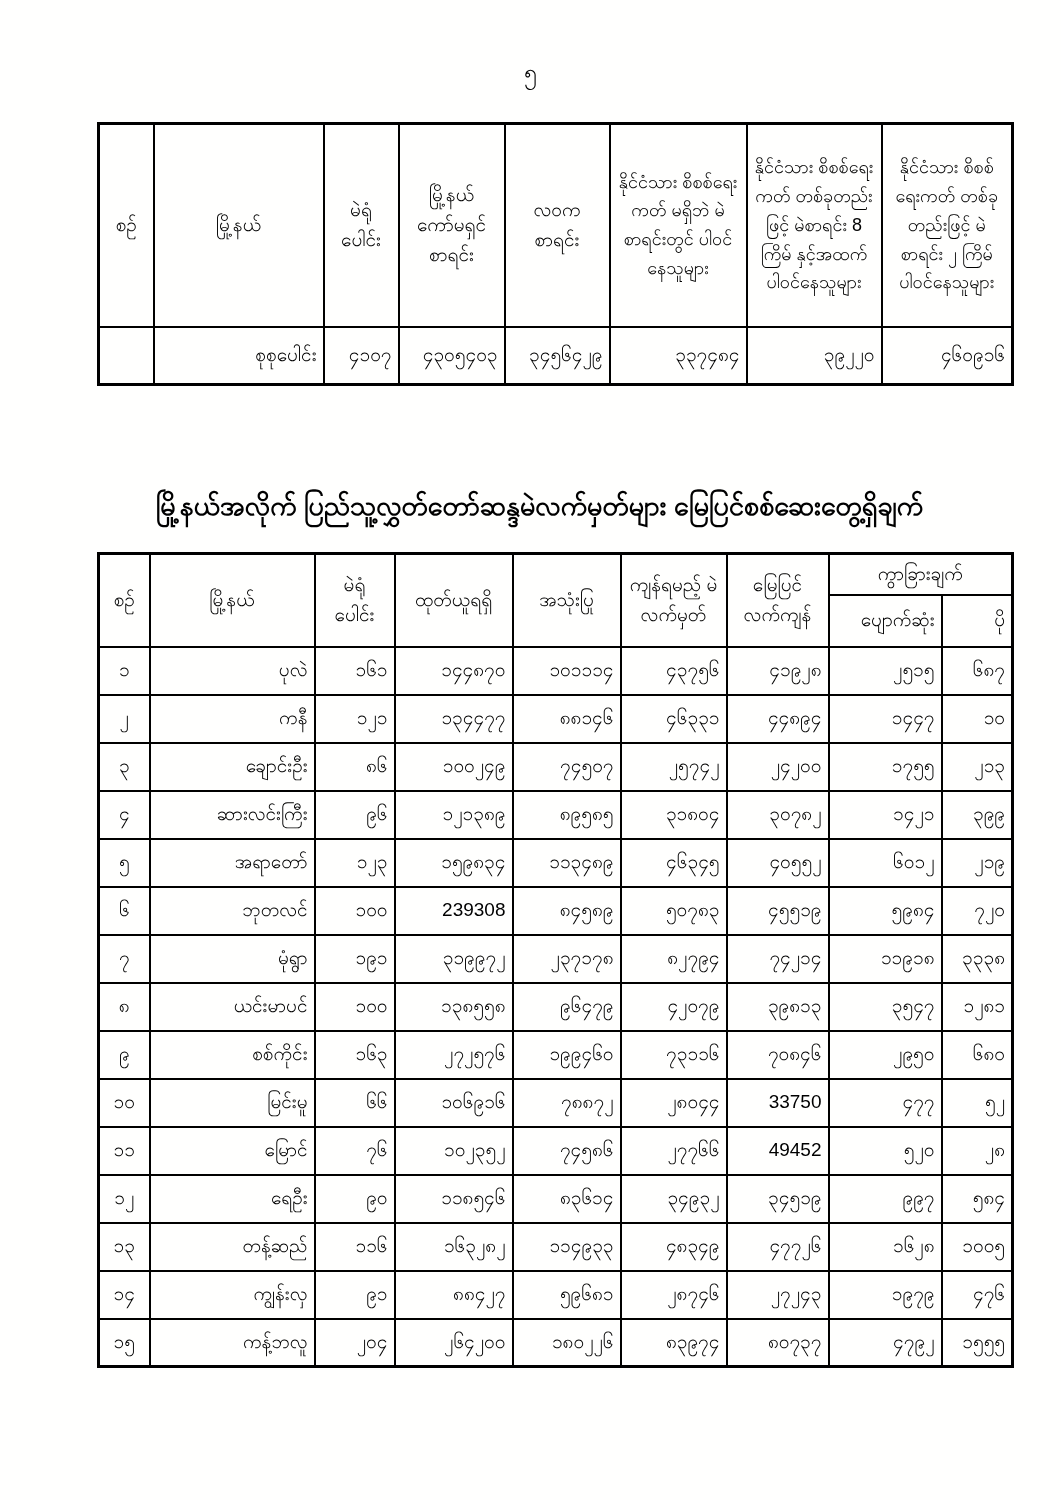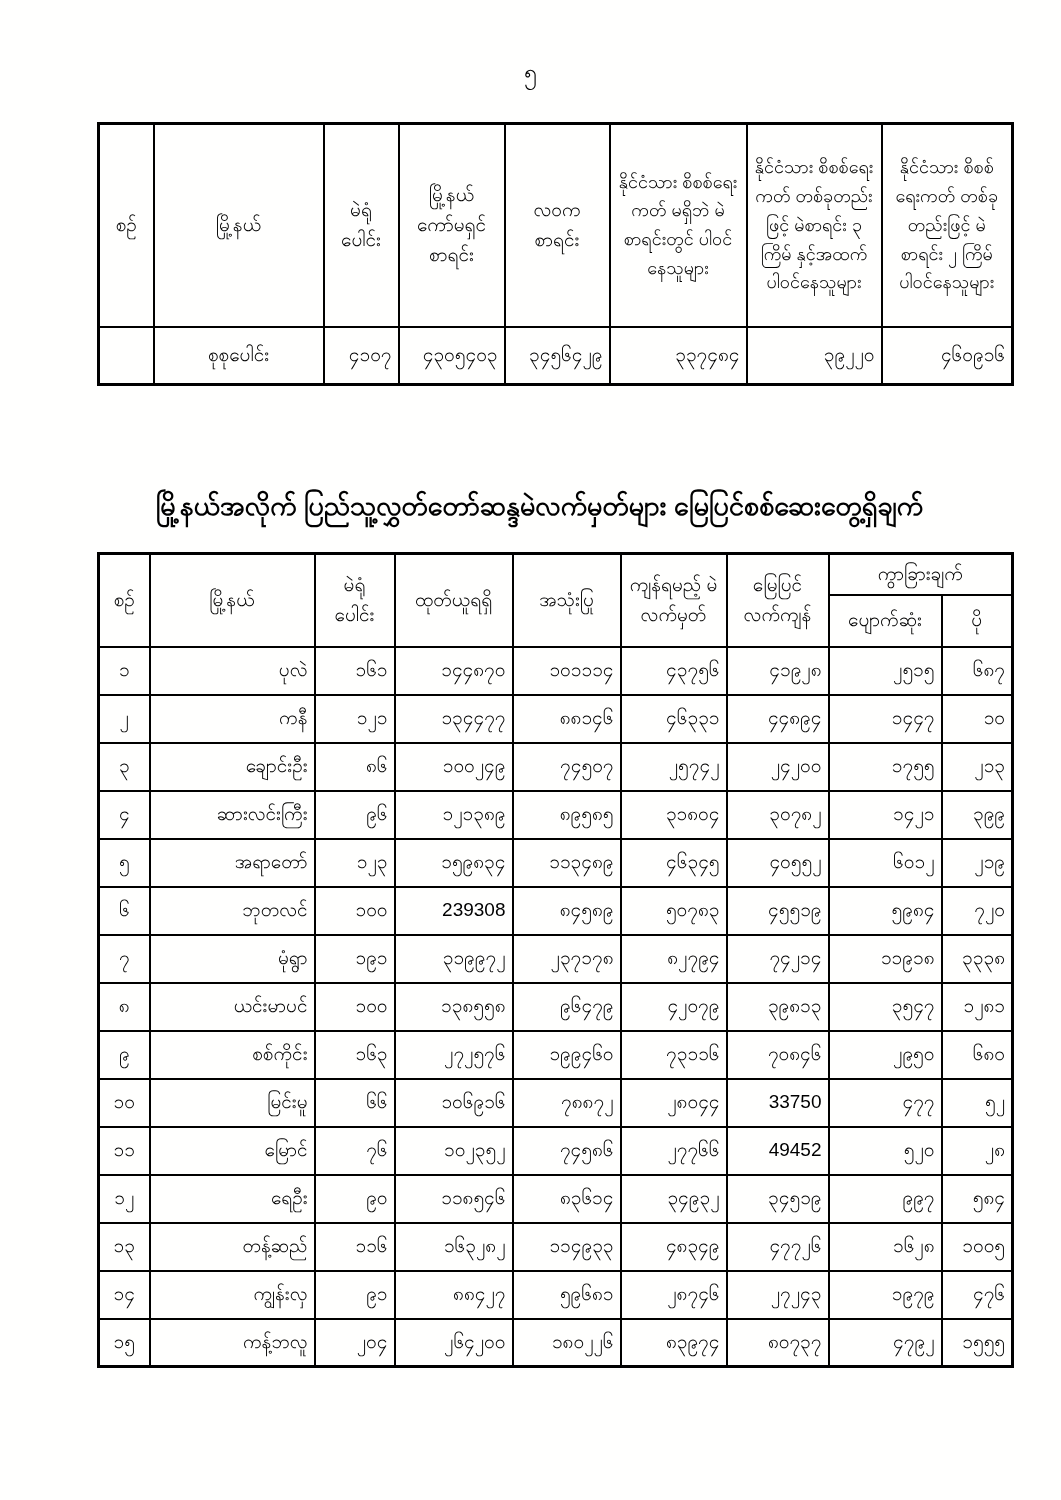--- a/index.html
+++ b/index.html
@@ -39,29 +39,29 @@
     border: 2px solid #000;
     padding: 2px 6px;
     vertical-align: middle;
     line-height: 1.6;
     font-weight: normal;
     overflow: hidden;
   }
   #summary-table th { height: 203px; text-align: center; }
   #summary-table td.total-cell { height: 58px; }
   #detail-table thead tr.hdr-top th { height: 41px; text-align: center; }
-  #detail-table thead tr.hdr-bot th { height: 52px; text-align: center; }
+  #detail-table thead tr.hdr-bot th { height: 52px; text-align: right; }
   #detail-table tbody td { height: 48px; }
   .col-no       { text-align: center; }
   .col-township { text-align: right;  padding-left: 12px; }
   .num, .col-stations, .col-received, .col-used,
   .col-remaining, .col-ground, .col-missing, .col-extra {
     text-align: right; padding-right: 12px;
   }
-  td.total-label { text-align: center; padding-left: 10px; }
+  td.total-label { text-align: right; padding-left: 10px; }
   #section-title {
     position: absolute;
     top: 482px; left: 0;
     width: 100%;
     text-align: center;
     font-size: 27px;
     font-weight: bold;
     line-height: 1.8;
     margin-left: 9px;
   }
@@ -86,21 +86,21 @@
         <col style="width:131px">
     </colgroup>
     <thead>
       <tr>
         <th>စဉ်</th>
         <th>မြို့နယ်</th>
         <th>မဲရုံ ပေါင်း</th>
         <th>မြို့နယ် ကော်မရှင် စာရင်း</th>
         <th>လဝက စာရင်း</th>
         <th class="small-lh">နိုင်ငံသား စိစစ်ရေးကတ် မရှိဘဲ မဲစာရင်းတွင် ပါဝင်နေသူများ</th>
-        <th class="small-lh">နိုင်ငံသား စိစစ်ရေးကတ် တစ်ခုတည်းဖြင့် မဲစာရင်း ၃ ကြိမ် နှင့်အထက် ပါဝင်နေသူများ</th>
+        <th class="small-lh">နိုင်ငံသား စိစစ်ရေးကတ် တစ်ခုတည်းဖြင့် မဲစာရင်း 8 ကြိမ် နှင့်အထက် ပါဝင်နေသူများ</th>
         <th class="small-lh">နိုင်ငံသား စိစစ်ရေးကတ် တစ်ခုတည်းဖြင့် မဲစာရင်း ၂ ကြိမ် ပါဝင်နေသူများ</th>
       </tr>
     </thead>
     <tbody>
       <tr>
         <td class="total-cell"></td>
         <td class="total-cell total-label">စုစုပေါင်း</td>
         <td class="total-cell num">၄၁၀၇</td>
         <td class="total-cell num">၄၃၀၅၄၀၃</td>
         <td class="total-cell num">၃၄၅၆၄၂၉</td>

